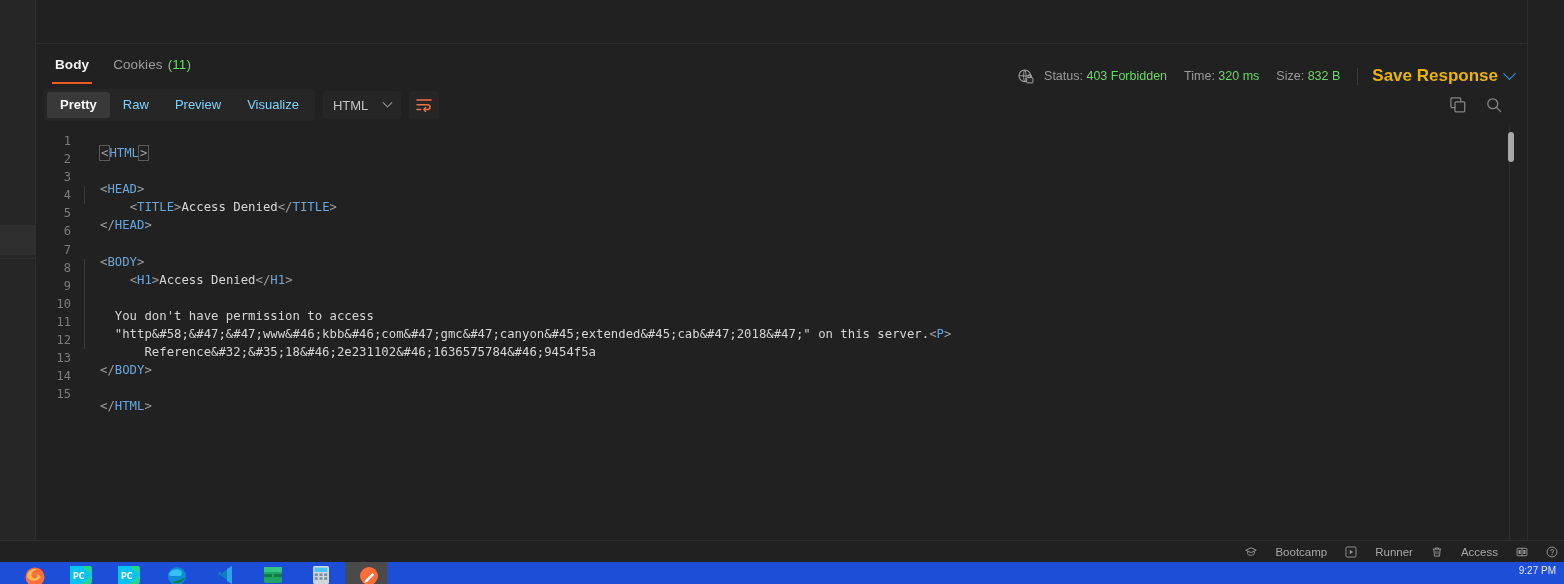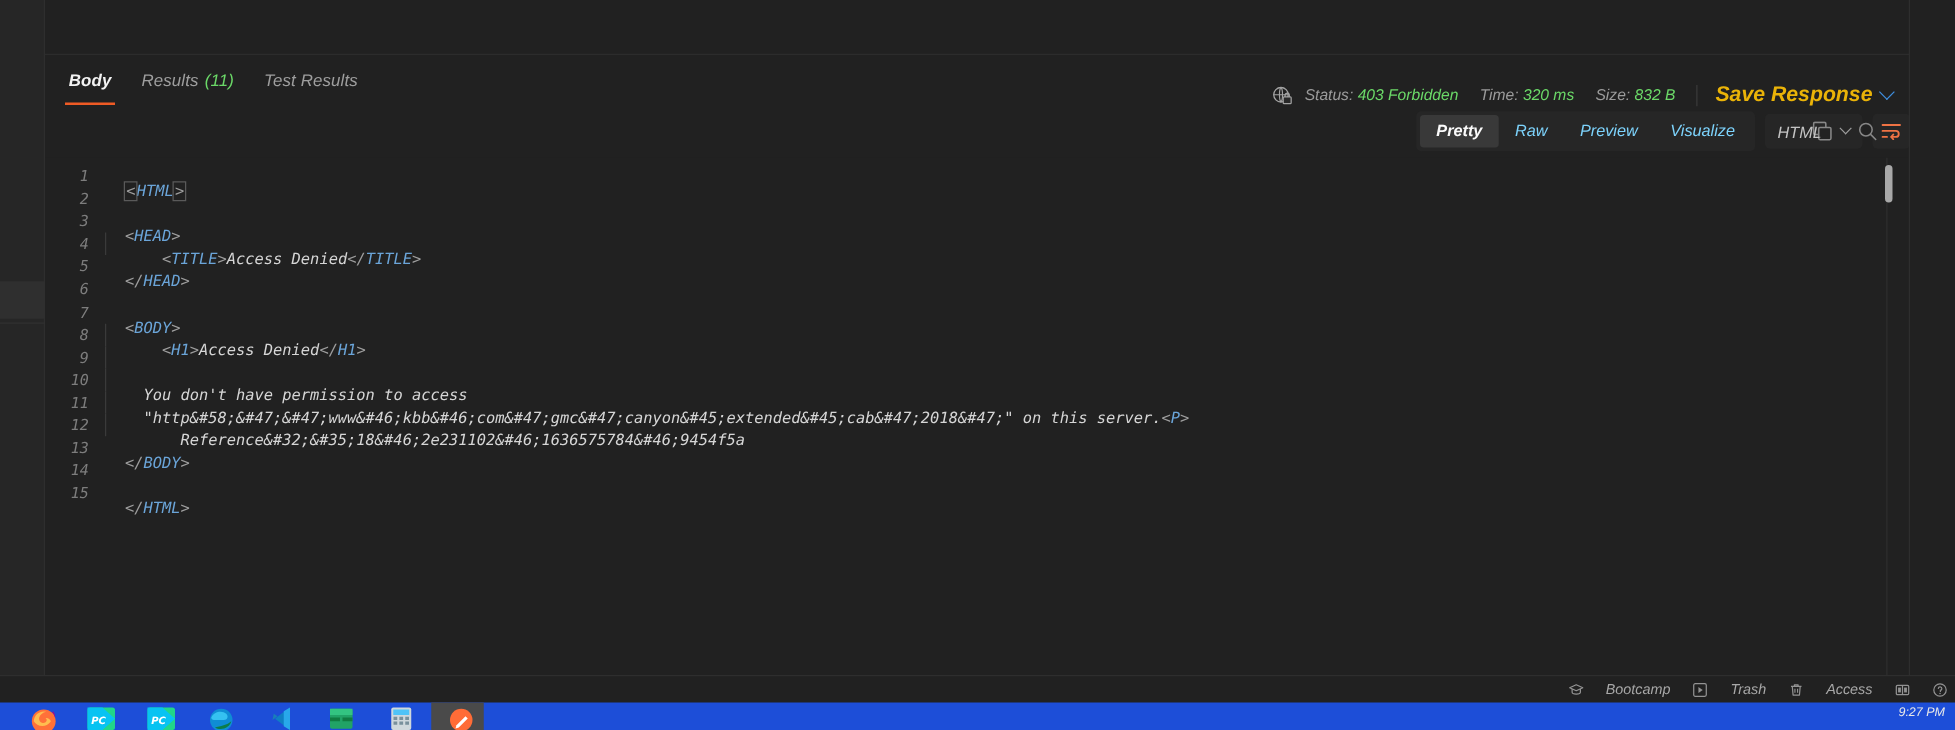--- a/index.html
+++ b/index.html
@@ -2,21 +2,21 @@
 <html><head>
 <meta charset="utf-8">
 <style>
   * { box-sizing: border-box; margin: 0; padding: 0; }
   html, body {
     width: 1564px; height: 584px;
     background: #1e1e1e;
     font-family: "Liberation Sans", sans-serif;
     overflow: hidden;
   }
-  .screen { position: relative; width: 1564px; height: 584px; background: #212121; font-style: italic; }
+  .screen { position: relative; width: 1564px; height: 584px; background: #212121; }
 
   
   .left-rail {
     position: absolute; left: 0; top: 0; width: 36px; height: 540px;
     background: #262626; border-right: 1px solid #2e2e2e;
   }
   .rail-row-hl {
     position: absolute; left: 0; top: 225px; width: 36px; height: 30px;
     background: #2f2f2f;
   }
@@ -60,21 +60,21 @@
   .save-resp {
     color: #eab308; font-size: 17px; font-weight: bold; display: flex;
     align-items: center; gap: 7px; cursor: pointer; white-space: nowrap;
   }
   .chev { width: 9px; height: 9px; border-right: 1.6px solid #3f8fe0;
           border-bottom: 1.6px solid #3f8fe0; transform: rotate(45deg) translate(-2px,-2px); }
 
   
   .toolbar {
     position: relative; height: 42px; display: flex; align-items: center;
-    padding-left: 8px; gap: 8px; justify-content: flex-end;
+    padding-left: 8px; gap: 8px;
   }
   .segbar { display: flex; background: #262626; border-radius: 4px; padding: 3px; }
   .seg {
     padding: 5px 13px; font-size: 13px; color: #7dd3fc; border-radius: 3px;
     cursor: pointer; line-height: 16px;
   }
   .seg.active { background: #393939; color: #fafafa; font-weight: bold; }
   .lang-select {
     display: flex; align-items: center; justify-content: space-between;
     width: 78px; height: 28px; background: #262626; border-radius: 4px;
@@ -169,25 +169,22 @@
   </div>
 
   <div class="panel">
     <div class="panel-topgap"></div>
 
     <div class="tabstrip">
       <div class="rtab active">
         <span>Body</span>
       </div>
       <div class="rtab">
-        <span>Results</span>
+        <span>Cookies</span>
         <span class="cnt">(11)</span>
-      </div>
-      <div class="rtab">
-        <span>Test Results</span>
       </div>
 
       <div class="statusbar">
         <svg class="globe-lock" viewBox="0 0 24 24">
           <circle cx="11" cy="11" r="8.2" fill="none" stroke="#cfcfcf" stroke-width="1.5"></circle>
           <path d="M2.8 11h16.4M11 2.8c2.3 2.6 2.3 13.8 0 16.4M11 2.8c-2.3 2.6-2.3 13.8 0 16.4" fill="none" stroke="#cfcfcf" stroke-width="1.3"></path>
           <rect x="13.5" y="13.5" width="9" height="7.5" rx="1" fill="#2b2b2b" stroke="#cfcfcf" stroke-width="1.4"></rect>
           <path d="M15.6 13.5v-2a2.4 2.4 0 0 1 4.8 0v2" fill="none" stroke="#cfcfcf" stroke-width="1.4"></path>
         </svg>
         <div class="stat">
@@ -259,21 +256,21 @@
         <path d="M8 2.4L15 5.6 8 8.8 1 5.6z" fill="none" stroke="#b0b0b0" stroke-width="1.3" stroke-linejoin="round"></path>
         <path d="M3.6 7v3.4c0 1 2 1.9 4.4 1.9s4.4-.9 4.4-1.9V7" fill="none" stroke="#b0b0b0" stroke-width="1.3"></path>
       </svg>
       <span>Bootcamp</span>
     </div>
     <div class="botitem">
       <svg class="botico" viewBox="0 0 16 16">
         <rect x="1.3" y="1.3" width="13.4" height="13.4" rx="1.6" fill="none" stroke="#b0b0b0" stroke-width="1.3"></rect>
         <path d="M6.3 4.9l4.6 3.1-4.6 3.1z" fill="#b0b0b0"></path>
       </svg>
-      <span>Trash</span>
+      <span>Runner</span>
     </div>
     <div class="botitem">
       <svg class="botico" viewBox="0 0 16 16">
         <path d="M2.4 4.2h11.2M6 4.2V2.6h4v1.6M3.8 4.2l.8 9.2h6.8l.8-9.2" fill="none" stroke="#b0b0b0" stroke-width="1.3" stroke-linejoin="round"></path>
         <path d="M6.6 6.6v4.4M9.4 6.6v4.4" stroke="#b0b0b0" stroke-width="1.2"></path>
       </svg>
       <span>Access</span>
     </div>
     <div class="botitem">
       <svg class="botico" viewBox="0 0 16 16">

